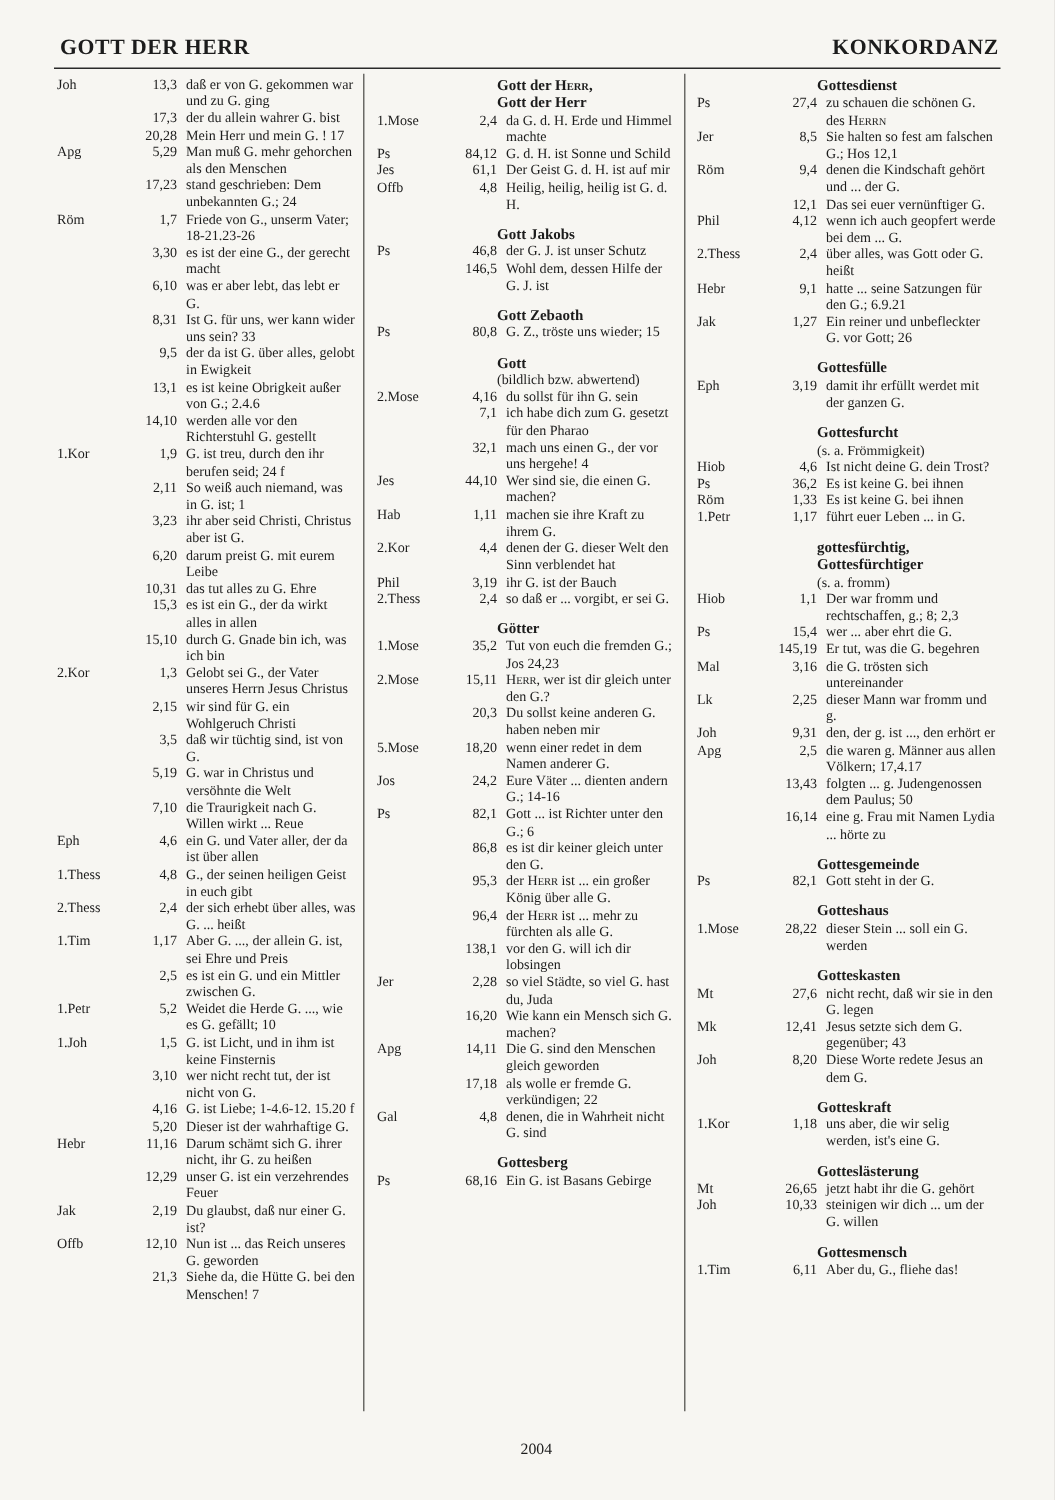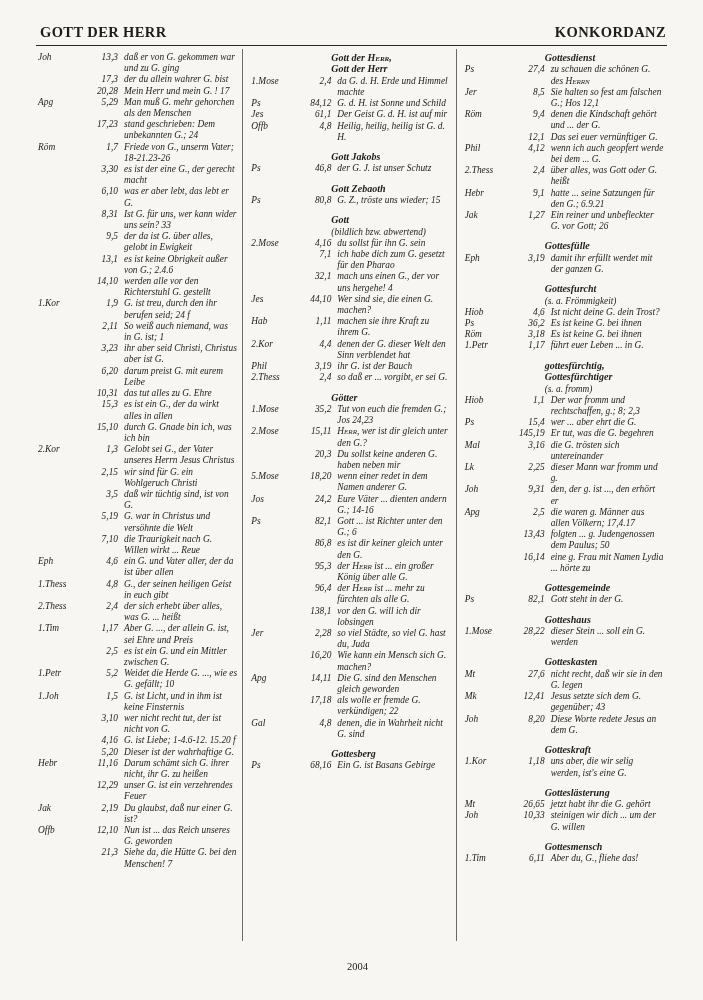--- a/index.html
+++ b/index.html
@@ -25,21 +25,20 @@
     font-weight:bold;font-size:14.5px;letter-spacing:.4px;
   }
   .header-rule{
     margin:0 36px;border-top:1.8px solid #2a2a2a;
   }
   .columns{
     display:flex;
     margin:3px 34px 0 36px;
     height:892px;
     overflow:hidden;
-    font-style:italic;
   }
   .col{
     flex:1 1 0;
     box-sizing:border-box;
     padding:3px 5px 0 2px;
     overflow:hidden;
   }
   .col + .col{
     border-left:1px solid #6b6a66;
     padding-left:8px;
@@ -304,20 +303,25 @@
           <span class="book">Offb</span>
           <span class="ref">4,8</span>
           <span class="txt">Heilig, heilig, heilig ist G. d. H.</span>
         </div>
         <div class="section-heading">Gott Jakobs</div>
         <div class="entry">
           <span class="book">Ps</span>
           <span class="ref">46,8</span>
           <span class="txt">der G. J. ist unser Schutz</span>
         </div>
+        <div class="entry">
+          <span class="book"></span>
+          <span class="ref">146,5</span>
+          <span class="txt">Wohl dem, dessen Hilfe der G. J. ist</span>
+        </div>
         <div class="section-heading">Gott Zebaoth</div>
         <div class="entry">
           <span class="book">Ps</span>
           <span class="ref">80,8</span>
           <span class="txt">G. Z., tröste uns wieder; 15</span>
         </div>
         <div class="section-heading">Gott</div>
         <div class="section-subtitle">(bildlich bzw. abwertend)</div>
         <div class="entry">
           <span class="book">2.Mose</span>
@@ -497,21 +501,21 @@
           <span class="ref">4,6</span>
           <span class="txt">Ist nicht deine G. dein Trost?</span>
         </div>
         <div class="entry">
           <span class="book">Ps</span>
           <span class="ref">36,2</span>
           <span class="txt">Es ist keine G. bei ihnen</span>
         </div>
         <div class="entry">
           <span class="book">Röm</span>
-          <span class="ref">3,18</span>
+          <span class="ref">1,33</span>
           <span class="txt">Es ist keine G. bei ihnen</span>
         </div>
         <div class="entry">
           <span class="book">1.Petr</span>
           <span class="ref">1,17</span>
           <span class="txt">führt euer Leben ... in G.</span>
         </div>
         <div class="section-heading">gottesfürchtig,
 Gottesfürchtiger</div>
         <div class="section-subtitle">(s. a. fromm)</div>

